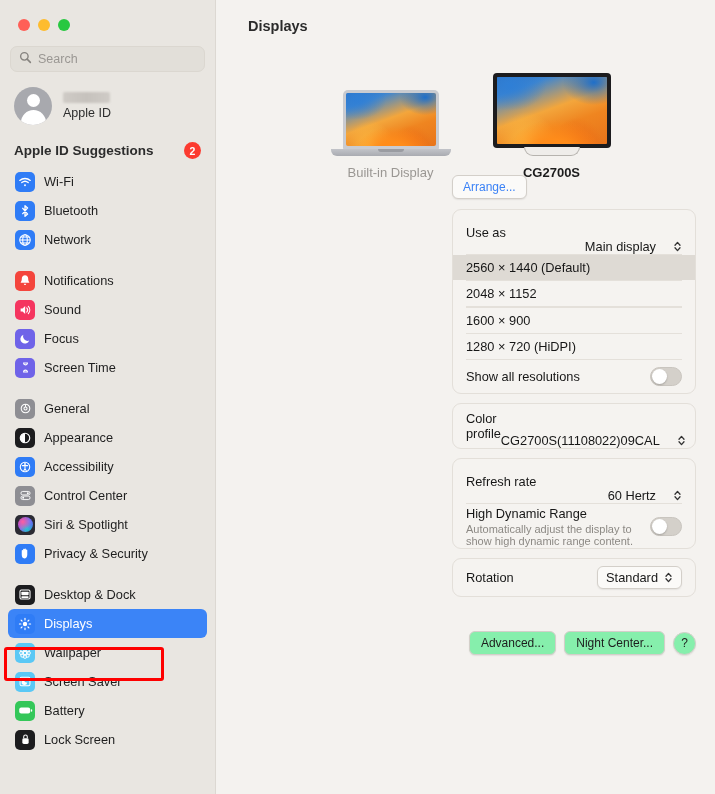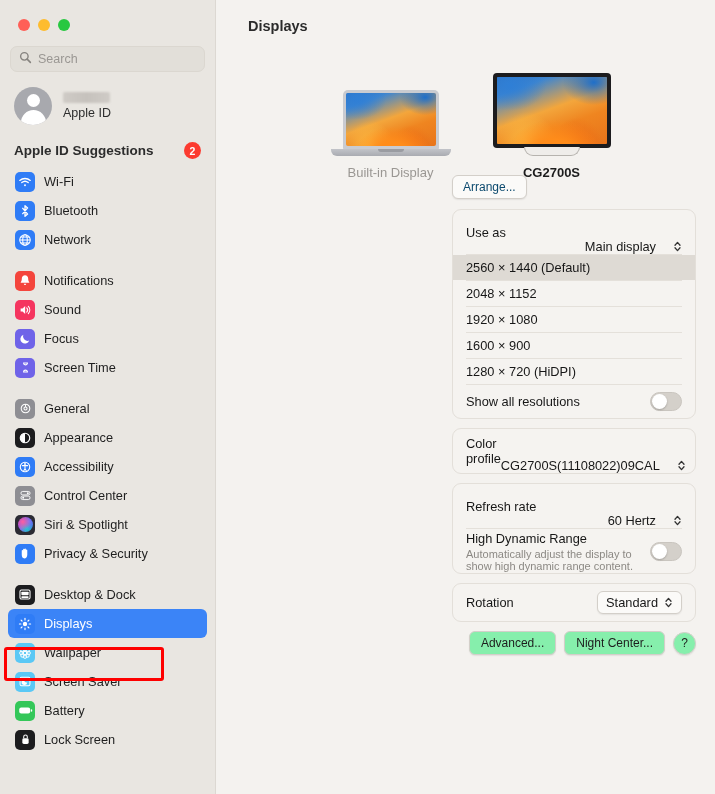--- a/index.html
+++ b/index.html
@@ -201,21 +201,21 @@
     border: 1px solid #b6b3ae;
     border-top: none;
     border-radius: 0 0 22px 22px;
     background: #efedea;
     margin-top: -1px;
   }
 
   #arrange-btn {
     position: absolute;
     left: 236px; top: 175px;
-    font-size: 12px; color: #0c4a6e;
+    font-size: 12px; color: #3b82f6;
     background: #fbfaf8;
     border: 1px solid #d3cfc9;
     border-radius: 6px;
     padding: 4px 10px;
     box-shadow: 0 1px 1.5px rgba(0,0,0,0.08);
     cursor: default;
   }
 
   
   .card {
@@ -598,21 +598,20 @@
               </svg>
             </span>
           </span>
         </div>
         <div class="row-sep"></div>
         <div class="res-list">
           <div class="res-item sel">2560 × 1440 (Default)</div>
           <div class="res-sep"></div>
           <div class="res-item">2048 × 1152</div>
           <div class="res-sep"></div>
-          <div class="res-item">1920 × 1080</div>
           <div class="res-sep"></div>
           <div class="res-item">1600 × 900</div>
           <div class="res-sep"></div>
           <div class="res-item">1280 × 720 (HiDPI)</div>
         </div>
         <div class="res-sep"></div>
         <div class="row">
           <span class="row-label">Show all resolutions</span>
           <span class="toggle">
               <span class="knob"></span>

